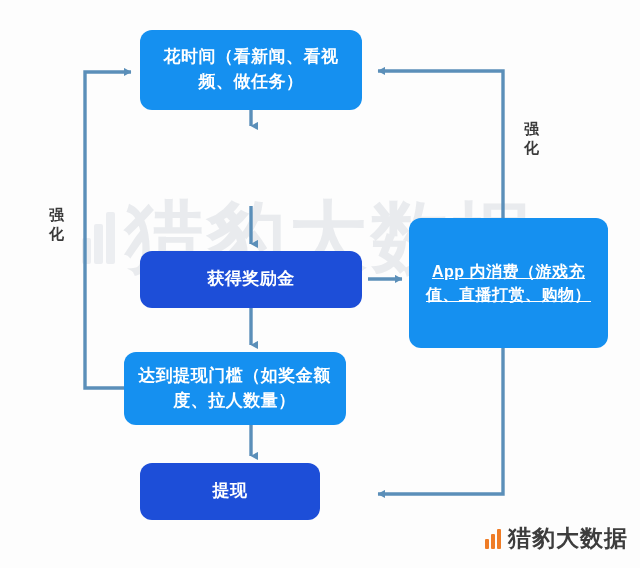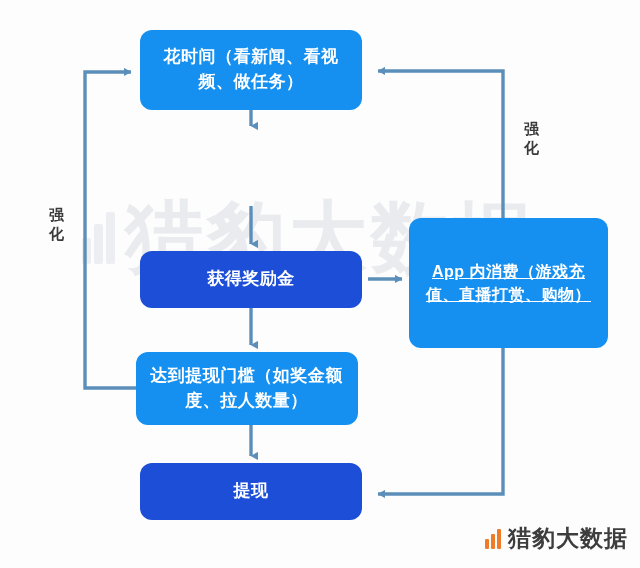--- a/index.html
+++ b/index.html
@@ -82,22 +82,22 @@
     padding: 0 14px;
     box-sizing: border-box;
   }
   .node.blue  { background: #1590f0; }
   .node.orange{ background: #1d4ed8; }
 
   #node-spend-time   { left: 140px; top: 30px;  width: 222px; height: 80px; }
   #node-invite       { left: 140px; top: 133px; width: 222px; height: 73px; }
   #node-reward       { left: 140px; top: 251px; width: 222px; height: 57px; }
   #node-inapp        { left: 409px; top: 218px; width: 199px; height: 130px; font-size: 16px; text-decoration: underline; }
-  #node-threshold    { left: 136px; top: 352px; width: 222px; height: 73px; padding-left: 13px; }
-  #node-withdraw     { left: 140px; top: 463px; width: 222px; height: 57px; }
+  #node-threshold    { left: 124px; top: 352px; width: 222px; height: 73px; padding-left: 13px; }
+  #node-withdraw     { left: 140px; top: 463px; width: 180px; height: 57px; }
 
   
   .reinforce-label {
     position: absolute;
     z-index: 3;
     width: 22px;
     color: #3a3a3a;
     font-size: 15px;
     font-weight: bold;
     line-height: 1.25;

